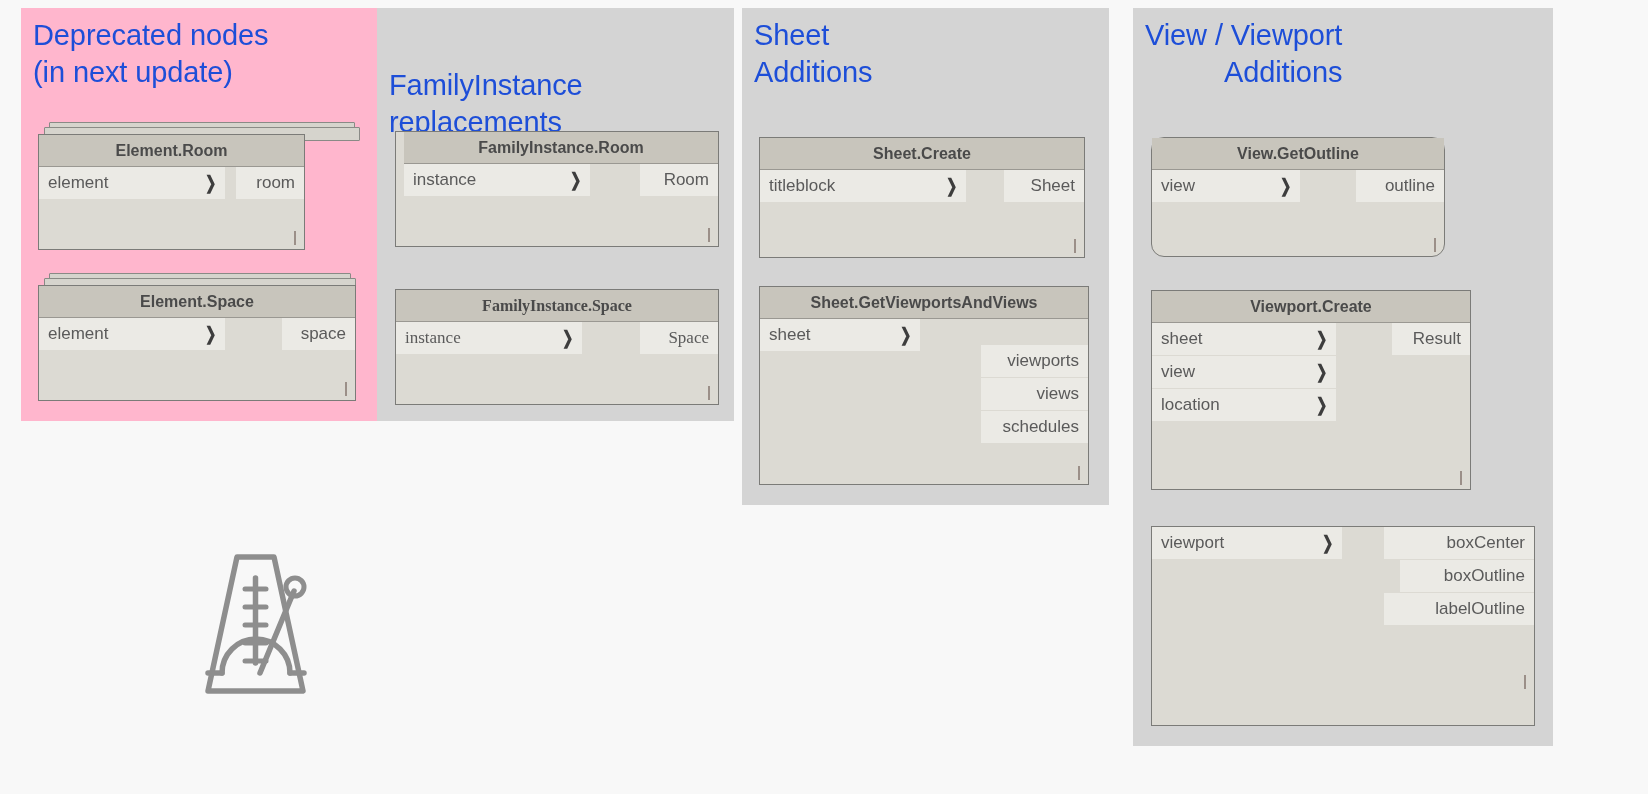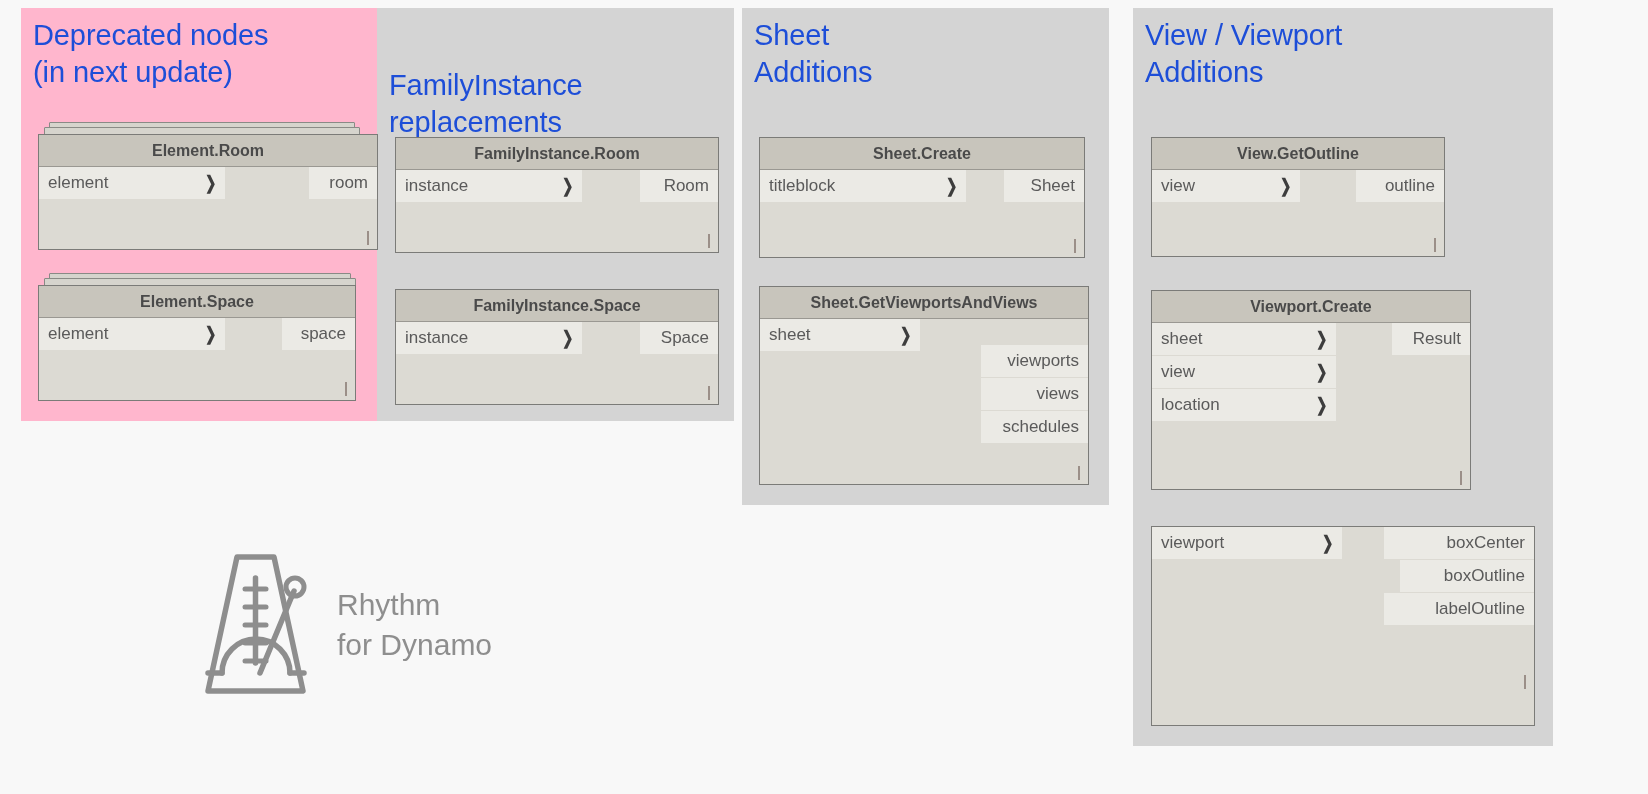--- a/index.html
+++ b/index.html
@@ -151,28 +151,28 @@
     </div>
     <div class="group" style="left: 377px; top: 8px; width: 357px; height: 413px; background: rgb(212, 212, 212);">
       <div class="group-title" style="position: absolute; left: 12px; top: 15px; margin-top: 44px;">FamilyInstance
 replacements</div>
     </div>
     <div class="group" style="left: 742px; top: 8px; width: 367px; height: 497px; background: rgb(212, 212, 212);">
       <div class="group-title" style="position: absolute; left: 12px; top: 9px;">Sheet
 Additions</div>
     </div>
     <div class="group" style="left: 1133px; top: 8px; width: 420px; height: 738px; background: rgb(212, 212, 212);">
-      <div class="group-title" style="position: absolute; left: 12px; top: 9px;">View / Viewport
+      <div class="group-title" style="position: absolute; left: 12px; top: 9px; text-align: right;">View / Viewport
 Additions</div>
     </div>
   </div>
 <div id="nodes-layer">
     <div class="node-stack" style="left: 49px; top: 122px; width: 306px; height: 14px;"></div>
     <div class="node-stack" style="left: 44px; top: 127px; width: 316px; height: 14px;"></div>
-    <div class="node" style="left: 38px; top: 134px; width: 340px; height: 116px;">
+    <div class="node" style="left: 38px; top: 134px; width: 267px; height: 116px;">
       <div class="node-header">Element.Room</div>
       <div class="node-body" style="height: 82px;">
         <div class="ports-row">
           <div class="ports-in">
             <div class="port in" style="width: 186px;">
               <span>element</span>
               <span class="chev">❯</span>
             </div>
           </div>
           <div class="ports-out">
@@ -198,40 +198,40 @@
           </div>
           <div class="ports-out">
             <div class="port out" style="min-width: 73px;">
               <span>space</span>
             </div>
           </div>
         </div>
         <div class="resize-handle"></div>
       </div>
     </div>
-    <div class="node" style="left: 395px; top: 137px; width: 324px; height: 116px;">
+    <div class="node" style="left: 395px; top: 131px; width: 324px; height: 116px; padding-left: 8px;">
       <div class="node-header">FamilyInstance.Room</div>
       <div class="node-body" style="height: 82px;">
         <div class="ports-row">
           <div class="ports-in">
             <div class="port in" style="width: 186px;">
               <span>instance</span>
               <span class="chev">❯</span>
             </div>
           </div>
           <div class="ports-out">
             <div class="port out" style="min-width: 78px;">
               <span>Room</span>
             </div>
           </div>
         </div>
         <div class="resize-handle"></div>
       </div>
     </div>
-    <div class="node" style="left: 395px; top: 289px; width: 324px; height: 116px;">
+    <div class="node" style="left: 395px; top: 289px; width: 324px; height: 116px; font-family: Liberation Serif, serif;">
       <div class="node-header">FamilyInstance.Space</div>
       <div class="node-body" style="height: 82px;">
         <div class="ports-row">
           <div class="ports-in">
             <div class="port in" style="width: 186px;">
               <span>instance</span>
               <span class="chev">❯</span>
             </div>
           </div>
           <div class="ports-out">
@@ -280,21 +280,21 @@
               <span>views</span>
             </div>
             <div class="port out" style="min-width: 107px;">
               <span>schedules</span>
             </div>
           </div>
         </div>
         <div class="resize-handle"></div>
       </div>
     </div>
-    <div class="node" style="left: 1151px; top: 137px; width: 294px; height: 120px;">
+    <div class="node" style="left: 1151px; top: 137px; width: 294px; height: 120px; border-radius: 13px;">
       <div class="node-header">View.GetOutline</div>
       <div class="node-body" style="height: 86px;">
         <div class="ports-row">
           <div class="ports-in">
             <div class="port in" style="width: 148px;">
               <span>view</span>
               <span class="chev">❯</span>
             </div>
           </div>
           <div class="ports-out">
@@ -369,15 +369,13 @@
       <line x1="47" y1="62" x2="68" y2="62" stroke="#8e8e8e" stroke-width="5" stroke-linecap="round"></line>
       <line x1="47" y1="80" x2="68" y2="80" stroke="#8e8e8e" stroke-width="5" stroke-linecap="round"></line>
       <line x1="47" y1="98" x2="68" y2="98" stroke="#8e8e8e" stroke-width="5" stroke-linecap="round"></line>
       <line x1="47" y1="116" x2="68" y2="116" stroke="#8e8e8e" stroke-width="5" stroke-linecap="round"></line>
       <line x1="62" y1="128" x2="96" y2="46" stroke="#8e8e8e" stroke-width="5.5" stroke-linecap="round"></line>
       <circle cx="97" cy="42" r="9" stroke="#8e8e8e" stroke-width="5" fill="none"></circle>
       <line x1="24" y1="128" x2="10" y2="128" stroke="#8e8e8e" stroke-width="5.5" stroke-linecap="round"></line>
       <line x1="92" y1="128" x2="106" y2="128" stroke="#8e8e8e" stroke-width="5.5" stroke-linecap="round"></line>
     </svg>
   </span>
-  <div class="logo-text">Rhythm
-for Dynamo</div>
 </div>
 
 </body></html>

